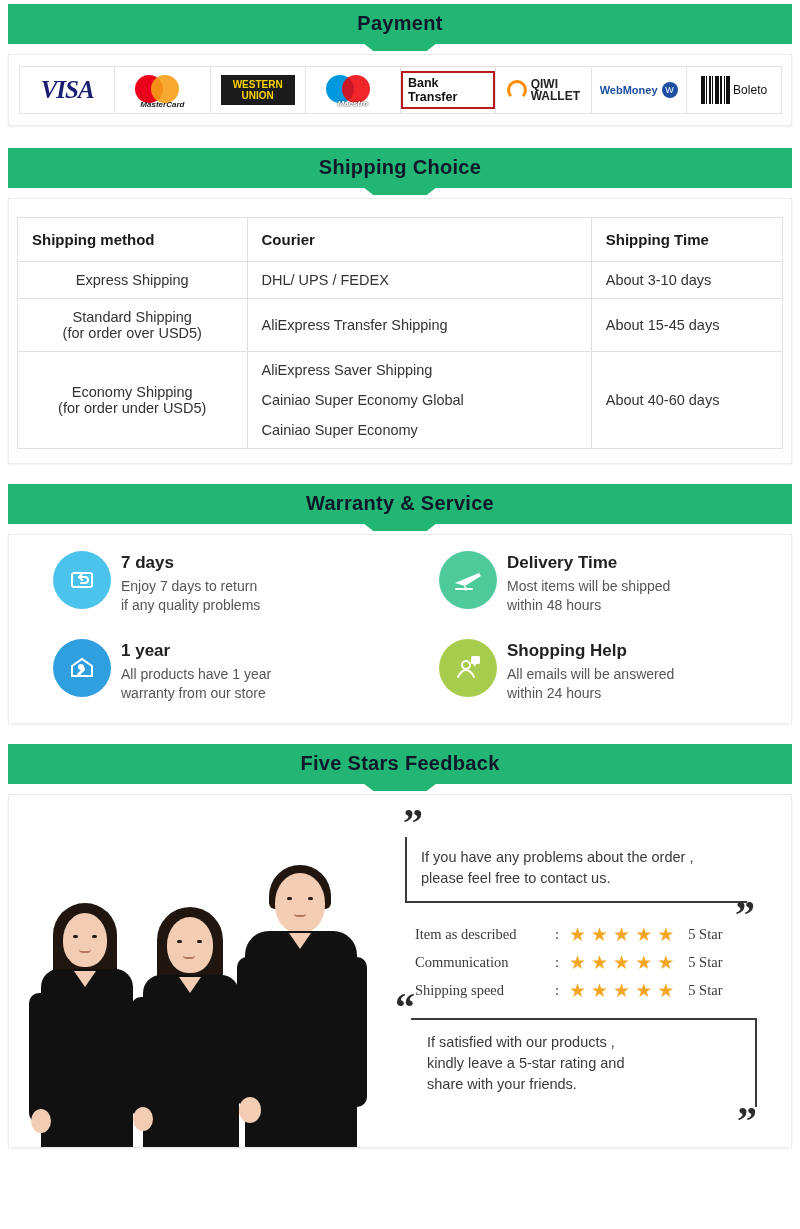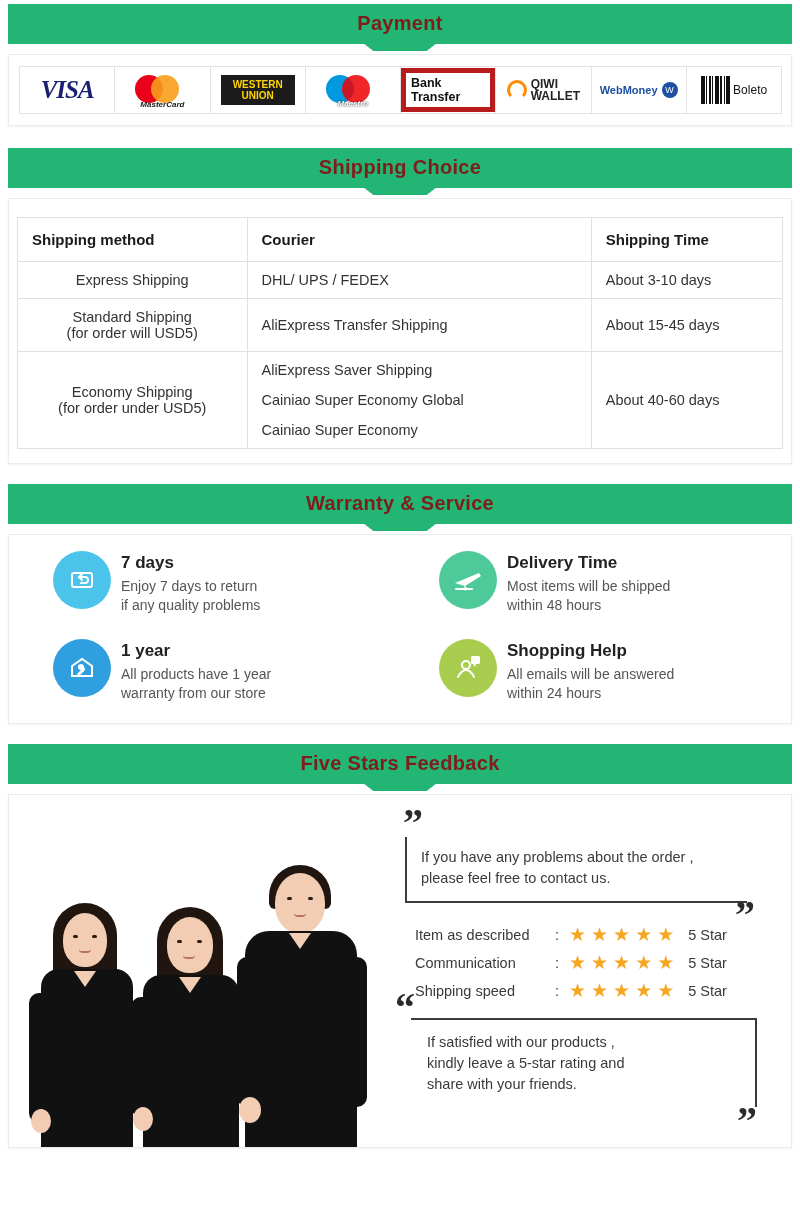--- a/index.html
+++ b/index.html
@@ -12,21 +12,21 @@
     width: 800px;
     min-height: 1229px;
     position: relative;
     background: #fff;
     padding: 0 8px;
   }
 
   
   .banner {
     background: #22b573;
-    color: #7f1d1d;
+    color: #0f172a;
     text-align: center;
     font-size: 20px;
     font-weight: bold;
     letter-spacing: .3px;
     padding: 8px 0 9px;
     position: relative;
   }
   .banner-wrap { position: relative; margin-bottom: 10px; }
   .banner-wrap.first { margin-top: 4px; }
   .ribbon-tail {
@@ -103,21 +103,21 @@
   }
   .maestro .m1 { left: 4px; background: #0099df; }
   .maestro .m2 { left: 20px; background: #ed0006; opacity: .85; }
   .maestro .mt {
     position: absolute; bottom: -1px; left: 0; width: 62px; text-align: center;
     font-size: 8px; font-weight: bold; font-style: italic; color: #fff;
     text-shadow: 0 0 2px #000;
   }
   .bank {
     font-size: 12.5px; font-weight: bold; color: #111;
-    border: 5px solid #b91c1c; padding: 3px 5px;
+    border: 2px solid #b91c1c; padding: 3px 5px;
   }
   .qiwi { display: flex; align-items: center; gap: 4px; }
   .qiwi .glyph {
     width: 20px; height: 20px; border: 3px solid #ff8c00; border-radius: 50%;
     border-bottom-color: transparent; position: relative;
   }
   .qiwi .txt { font-size: 12px; font-weight: bold; color: #222; line-height: 12px; }
   .wm { display: flex; align-items: center; gap: 4px; }
   .wm .wmtxt { font-size: 11px; font-weight: bold; color: #1c4fa1; }
   .wm .wmdot {
@@ -218,21 +218,21 @@
     font-size: 40px;
     font-weight: bold;
     color: #2b2b2b;
     line-height: 1;
   }
   .qm.tl { top: -34px; left: -4px; }
   .qm.br { bottom: -34px; right: -8px; }
   .qm.tl2 { top: -32px; left: -16px; }
   .qm.br2 { bottom: -34px; right: -2px; }
 
-  .ratings { margin: 4px 0 4px 28px; }
+  .ratings { margin: 4px 0 4px 28px; font-family: Liberation Serif, serif; }
   .rating-row {
     display: flex; align-items: center; gap: 8px;
     font-size: 14.5px; color: #3a3a3a; margin-bottom: 9px;
   }
   .rating-label { width: 132px; }
   .rating-colon { width: 6px; }
   .stars { display: flex; gap: 5px; }
   .stars span { color: #f5a623; font-size: 19px; line-height: 19px; }
   .rating-val { font-size: 14.5px; color: #3a3a3a; margin-left: 6px; }
 
@@ -354,21 +354,21 @@
             <span class="sub">Express Shipping</span>
           </td>
           <td class="c2 multi">
             <p>DHL/ UPS / FEDEX</p>
           </td>
           <td class="c3">About 3-10 days</td>
         </tr>
         <tr>
           <td class="c1">
             <span class="sub">Standard Shipping</span>
-            <span class="sub">(for order will USD5)</span>
+            <span class="sub">(for order over USD5)</span>
           </td>
           <td class="c2 multi">
             <p>AliExpress Transfer Shipping</p>
           </td>
           <td class="c3">About 15-45 days</td>
         </tr>
         <tr>
           <td class="c1">
             <span class="sub">Economy Shipping</span>
             <span class="sub">(for order under USD5)</span>

